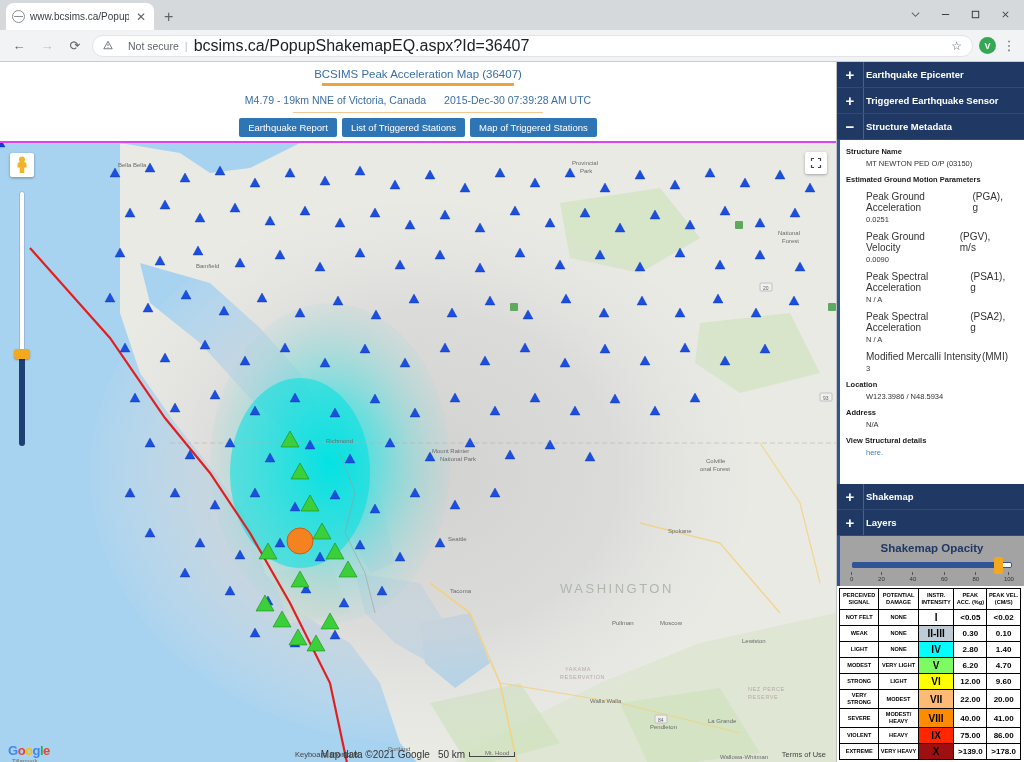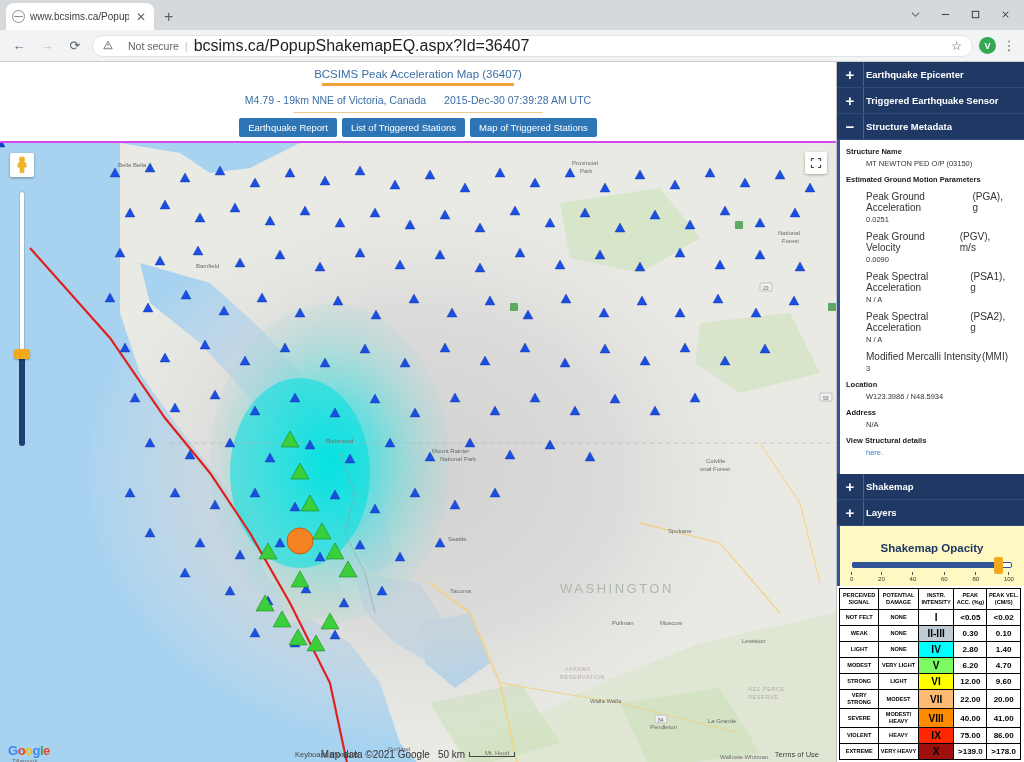--- a/index.html
+++ b/index.html
@@ -116,21 +116,21 @@
 
   .map-footer {
     position: absolute; left: 0; right: 0; bottom: 0; height: 15px;
     display: flex; align-items: center; justify-content: center; gap: 8px;
     font-size: 9px; color: #3b3b3b;
   }
   .kbd-short { position: absolute; left: 295px; font-size: 7.5px; color:#444; }
   .mapdata { font-size: 10px; color: #333; text-align: center; }
   .scalebar { display: flex; align-items: center; gap: 4px; font-size: 10px; color:#333; }
   .scale-line { width: 46px; height: 5px; border: 1px solid #444; border-top: none; }
-  .terms { position: absolute; right: 17px; font-size: 7.5px; color: #444; }
+  .terms { position: absolute; right: 10px; font-size: 7.5px; color: #444; }
 
   
   .panel { width: 188px; background: #fff; display: flex; flex-direction: column;
            border-left: 1px solid #c0c0c0; }
   .acc-item {
     background: #1f3864; color: #fff; display: flex; align-items: center;
     height: 26px; gap: 10px; padding-left: 7px; border-bottom: 1px solid #2f4a80;
     position: relative;
   }
   .acc-item:after{content:""; position:absolute; left:26px; top:0; bottom:0; width:1px; background:#44619c;}
@@ -141,21 +141,21 @@
           border-left: 3px solid #2f5597; }
   .m-head { font-size: 7.5px; font-weight: bold; color: #1a1a1a; margin-top: 7px; }
   .m-head:first-child{margin-top:1px;}
   .m-val { font-size: 7.5px; color: #333; margin-left: 20px; margin-top: 3px; }
   .m-row { margin-left: 20px; margin-top: 7px; }
   .m-pname { font-size: 10px; color: #333; display: flex; justify-content: space-between; padding-right: 10px;}
   .m-pval { font-size: 7.5px; color: #333; margin-top: 2px; }
   .m-link { font-size: 7.5px; color: #3a7fd5; margin-left: 20px; margin-top: 3px; }
 
   
-  .opacity-box { background: #fef9c3; padding: 16px 8px 4px 8px; border-left:3px solid #2f5597;}
+  .opacity-box { background: #a3a3a3; padding: 6px 8px 4px 8px; border-left:3px solid #2f5597;}
   .op-title { text-align: center; font-size: 11.5px; font-weight: bold; color: #1f3864; }
   .op-slider { position: relative; height: 13px; margin-top: 4px; }
   .op-track { position:absolute; left:4px; right:4px; top:4px; height: 6px; background:#fff;
               border:1px solid #2f5597; border-radius:2px;}
   .op-fill { position:absolute; left:4px; top:4px; height:6px; width: 144px; background:#2f5597;
              border-radius:2px 0 0 2px;}
   .op-handle { position:absolute; left: 146px; top: -1px; width: 9px; height: 17px; background:#f4a81d;
                border-radius:2px; }
   .op-ticks { display: flex; justify-content: space-between; padding: 0 2px; margin-top: 1px; }
   .op-ticks div { display:flex; flex-direction:column; align-items:center; }

